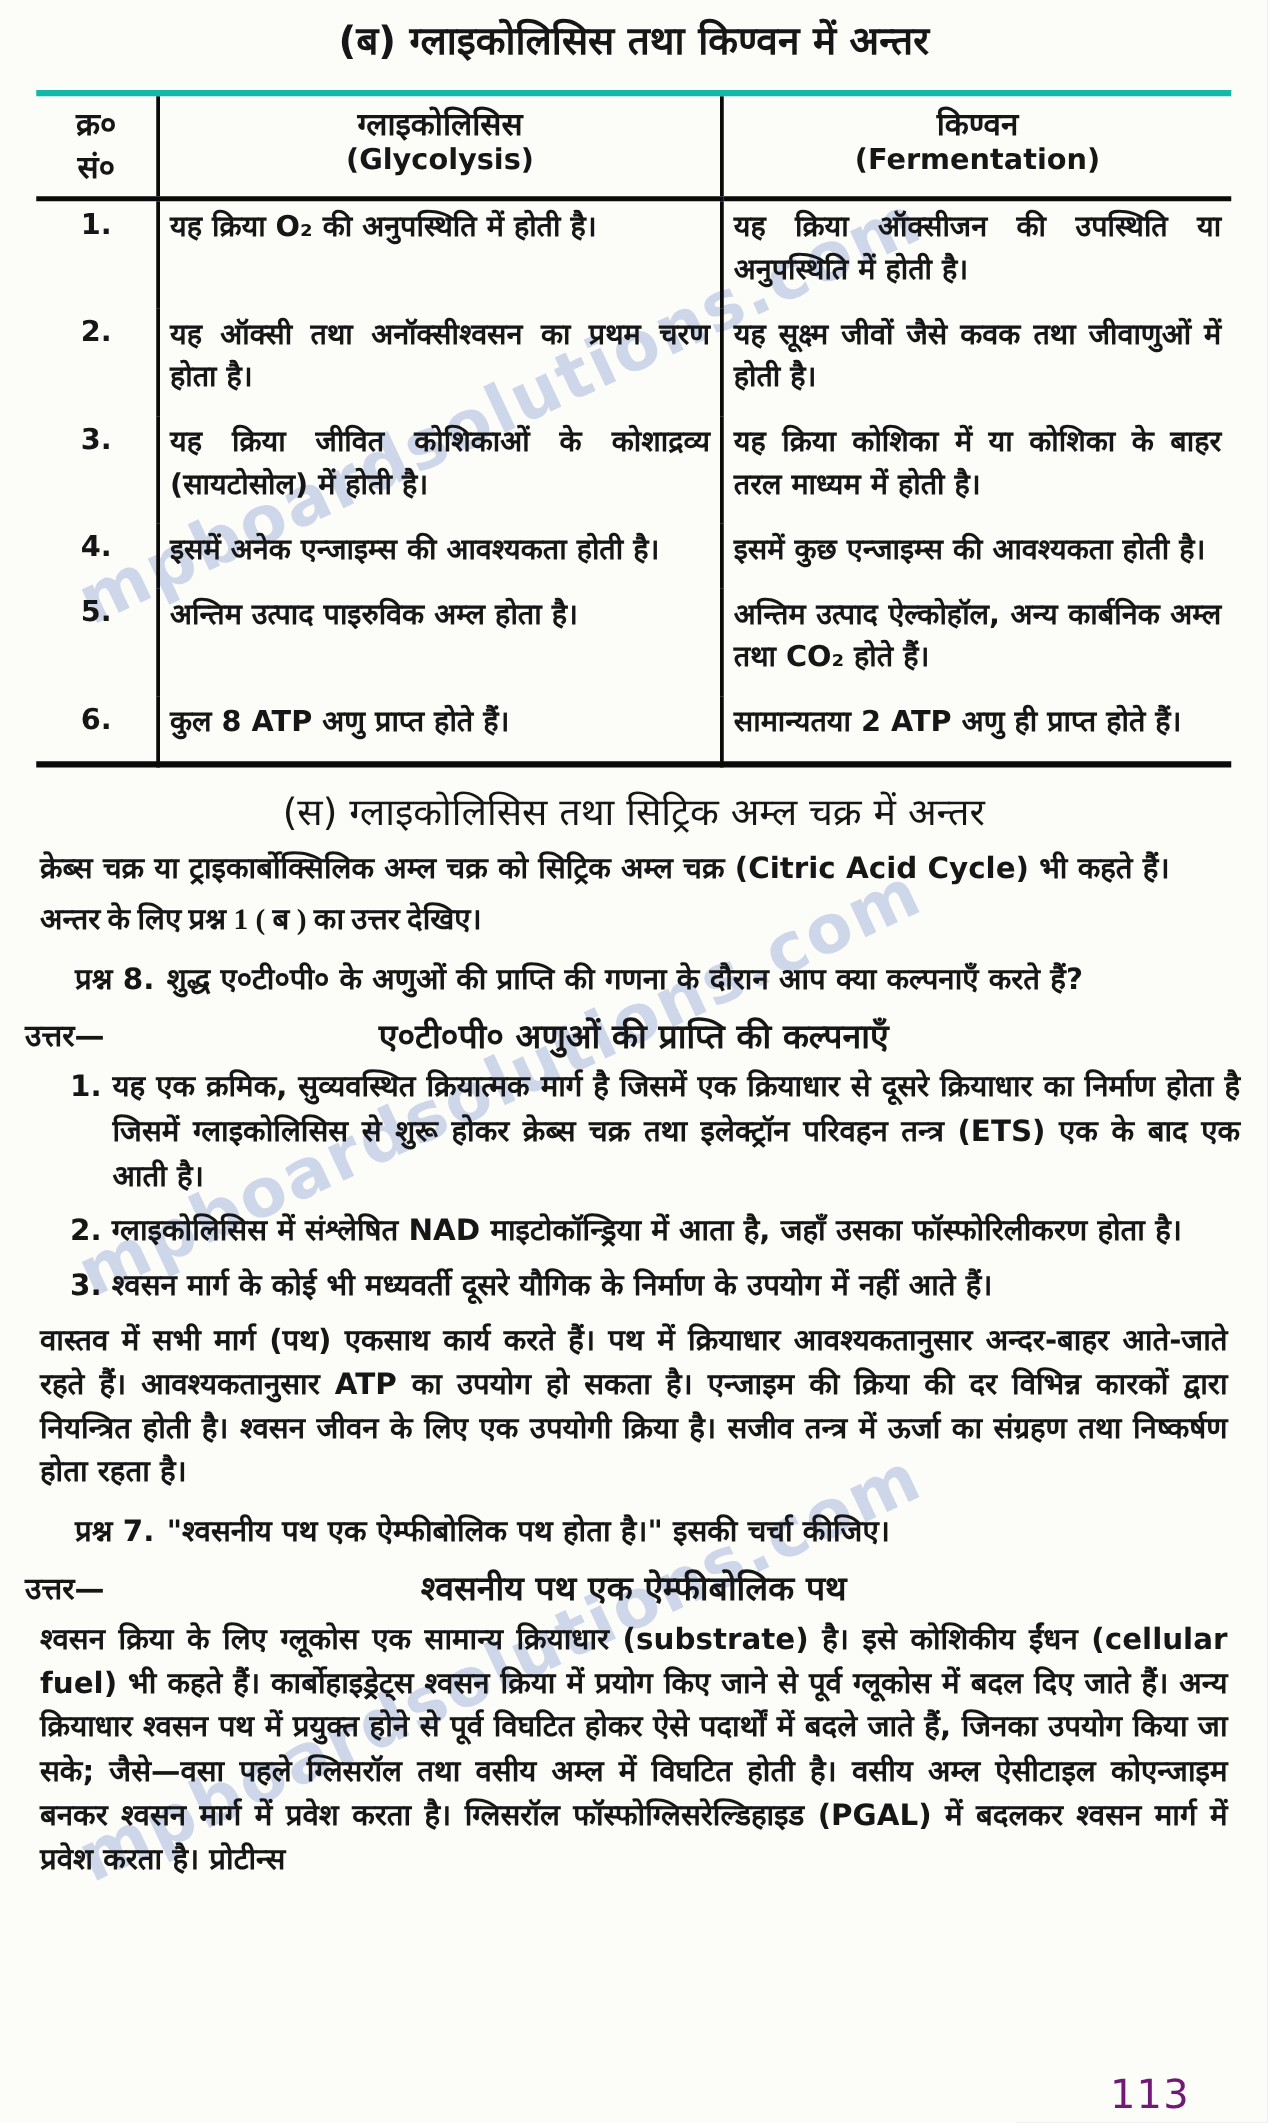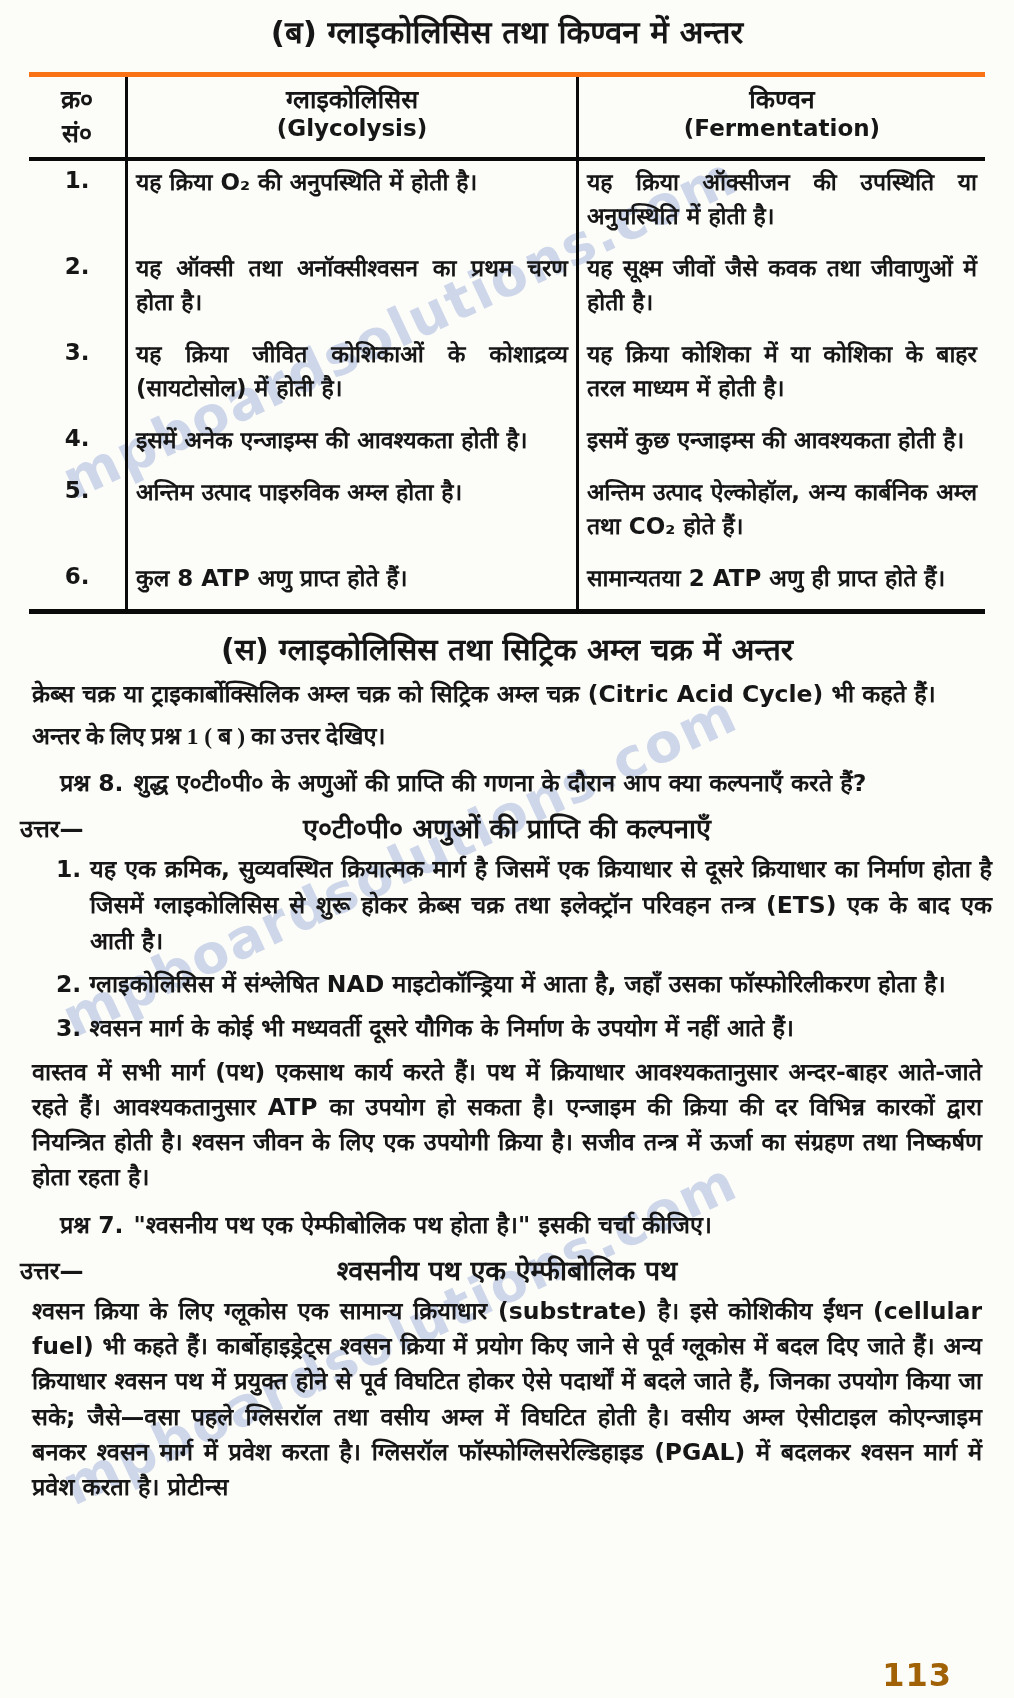--- a/index.html
+++ b/index.html
@@ -15,52 +15,52 @@
     font-size:54px; font-weight:700; letter-spacing:2px;
     color:rgba(116,143,201,0.34); z-index:1;
   }
   .content { position:relative; z-index:2; }
   .title {
     text-align:center; font-size:31px; font-weight:700;
     margin:0; padding:10px 0 20px 0;
   }
   table.diff-table {
     width:956px; margin:0 auto; border-collapse:collapse;
-    border-top:5px solid #f97316; border-bottom:5px solid #0a0a0a;
+    border-top:5px solid #14b8a6; border-bottom:5px solid #0a0a0a;
     table-layout:fixed;
   }
   .diff-table th { border-bottom:4px solid #0a0a0a; padding:4px 6px 8px; vertical-align:top; }
   .diff-table td { padding:4px 8px 14px; vertical-align:top; }
   .col-sn { width:84px; }
   .col-gly { width:436px; border-left:3px solid #0a0a0a; }
   .col-fer { border-left:3px solid #0a0a0a; }
   .hdr-hi { display:block; font-size:25px; }
   .hdr-en { display:block; font-size:23px; }
   .cell-text { font-size:23px; line-height:1.48; text-align:justify; }
   td.sn-cell { text-align:center; font-size:23px; padding-top:6px; }
   .sec-heading {
-    text-align:center; font-size:30px; font-weight:700; margin:14px 0 8px;
+    text-align:center; font-size:30px; font-weight:400; margin:14px 0 8px;
   }
   .para {
     font-size:23.5px; line-height:1.5; margin:4px 32px 6px;
     text-align:justify;
   }
   .para-plain { text-align:left;font-family:Liberation Serif, serif; }
   .q-line { font-size:23.5px; line-height:1.5; margin:12px 20px 4px; }
   .q-label { margin-right:10px;margin-left:40px; }
   .answer-row { position:relative; margin:6px 20px 4px; min-height:40px; }
   .answer-label { position:absolute; left:0; top:4px; font-size:24px; }
   .answer-heading { text-align:center; font-size:27px; padding:2px 0; }
   .point {
     font-size:23.5px; line-height:1.52; margin:2px 22px 8px 56px;
     padding-left:34px; text-indent:-34px; text-align:justify;
   }
   .page-number {
     position:absolute; right:62px; bottom:4px; z-index:3;
-    color:#a16207; font-size:32px; font-weight:700; letter-spacing:1px;
+    color:#701a75; font-size:32px; font-weight:400; letter-spacing:1px;
   }
 </style>
 </head>
 <body>
 
 <div class="page">
 
   <div class="watermark" style="left:66px; top:452px;">mpboardsolutions.com</div>
   <div class="watermark" style="left:66px; top:990px;">mpboardsolutions.com</div>
   <div class="watermark" style="left:66px; top:1458px;">mpboardsolutions.com</div>

